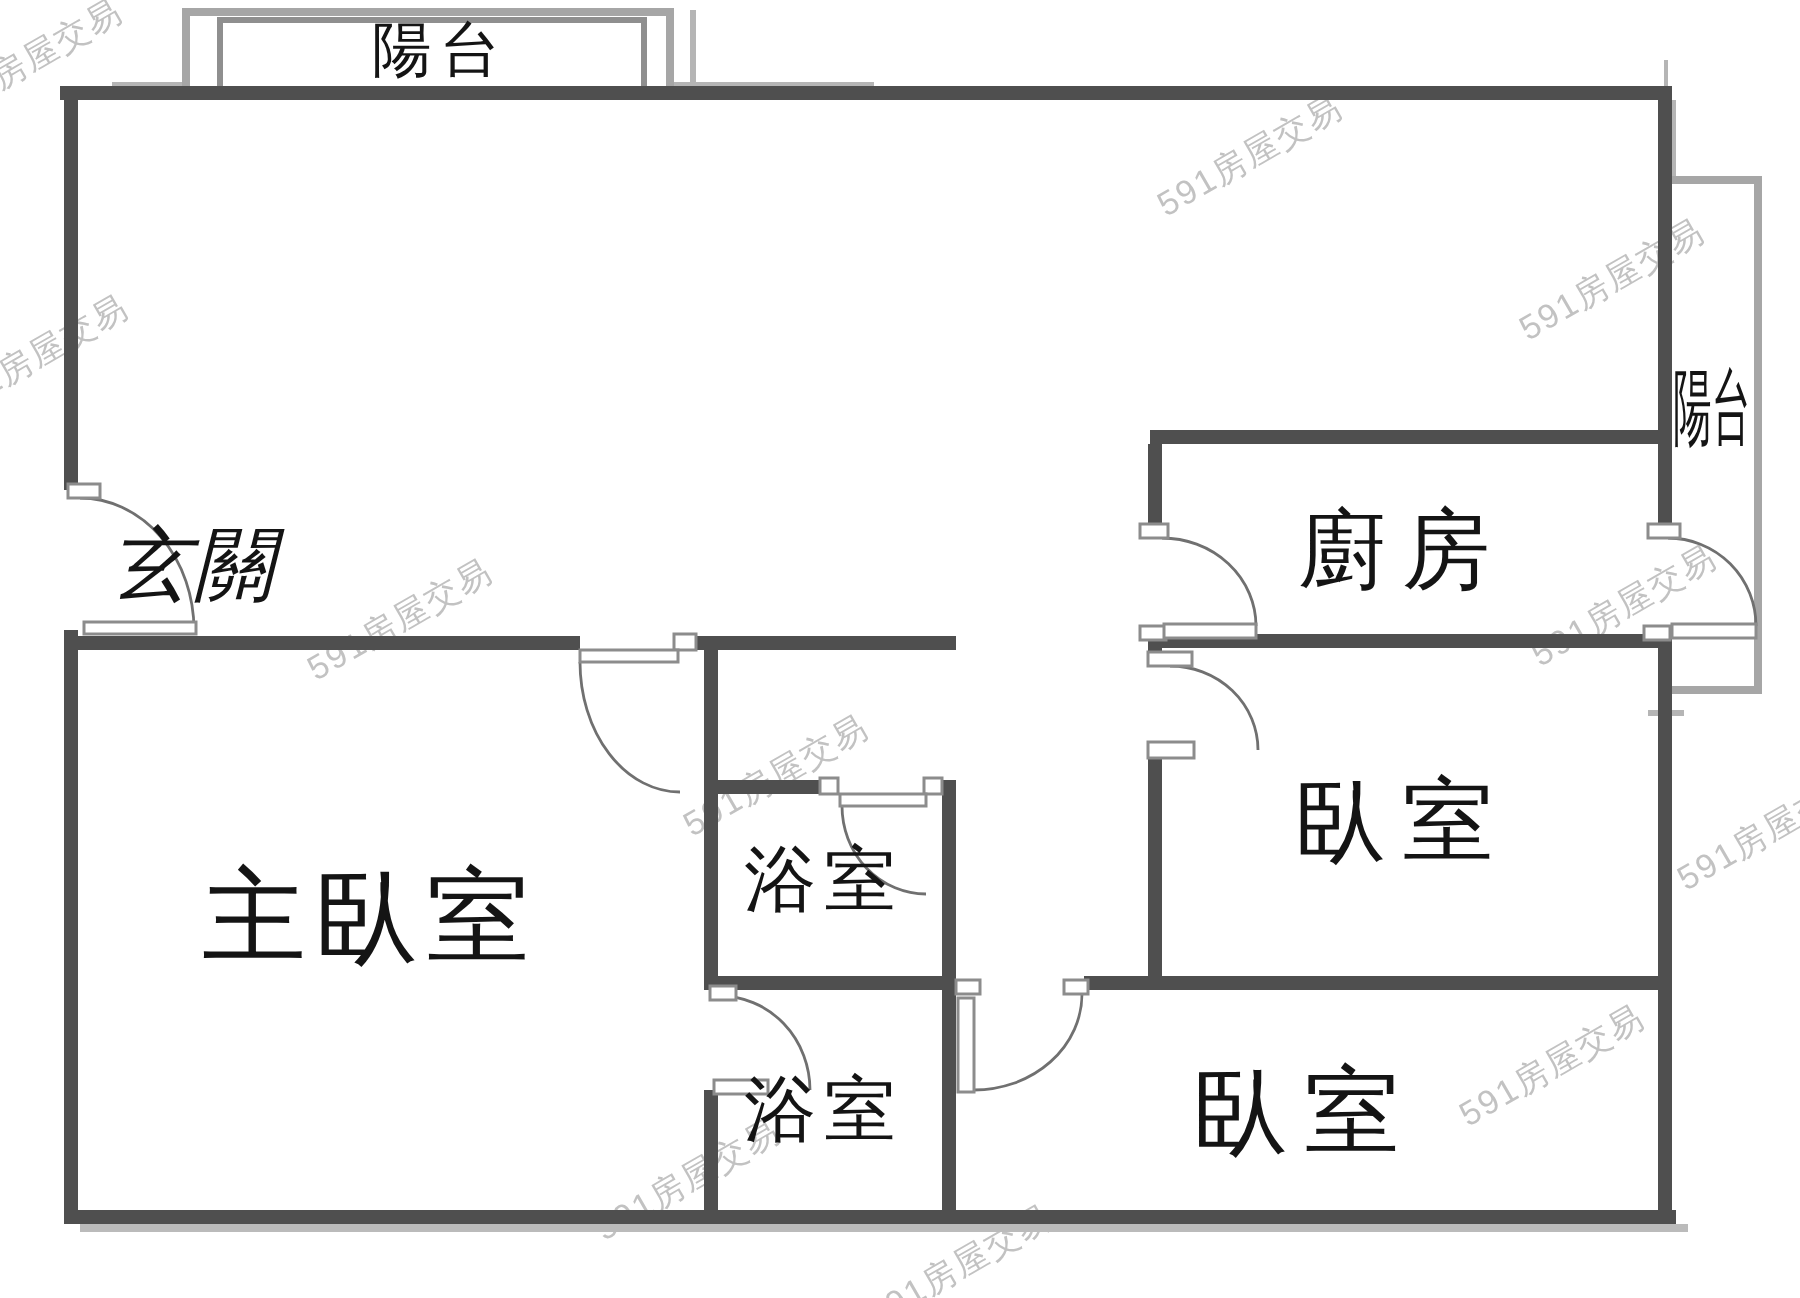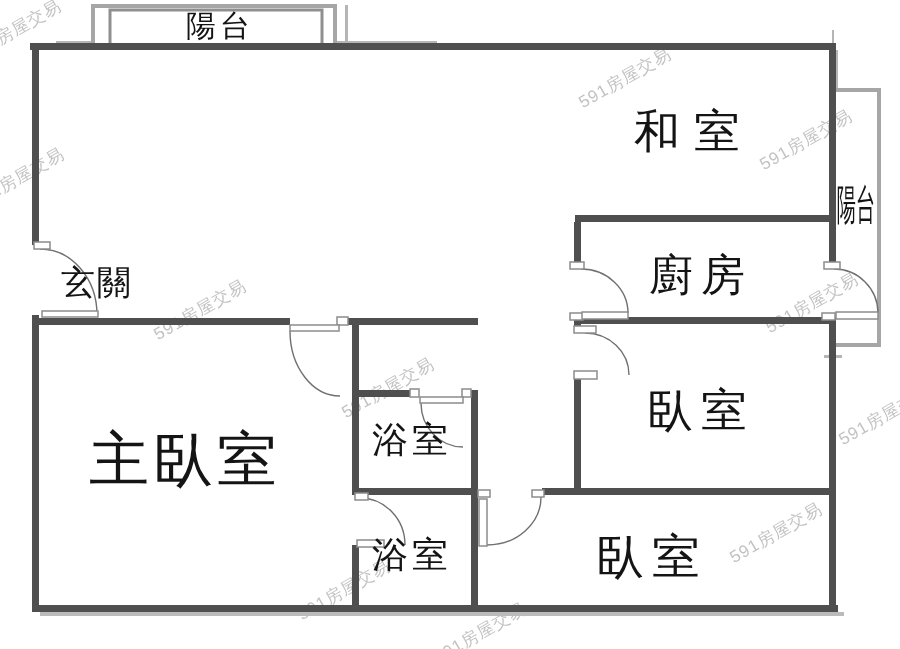--- a/index.html
+++ b/index.html
@@ -139,24 +139,23 @@
     </g>
 
     <g>
       <path class="arc" d="M487,545 A54,48 0 0 0 541,497"></path>
       <rect class="sill" x="478" y="490" width="12" height="7"></rect>
       <rect class="sill" x="532" y="490" width="12" height="7"></rect>
       <rect class="sill" x="479" y="499" width="8" height="47"></rect>
     </g>
   </svg>
 
-  <div class="lbl" style="left:694px;top:132px;font-size:46px;letter-spacing:14px;">和室</div>
   <div class="lbl" style="left:701px;top:276px;font-size:44px;letter-spacing:8px;">廚房</div>
-  <div class="lbl" style="left:97px;top:283px;font-size:34px;letter-spacing:2px;">玄關</div>
-  <div class="lbl" style="left:185px;top:460px;font-size:60px;letter-spacing:4px;font-family:Liberation Serif, serif;">主臥室</div>
+  <div class="lbl" style="left:97px;top:283px;font-size:40px;letter-spacing:2px;font-style:italic;">玄關</div>
+  <div class="lbl" style="left:185px;top:460px;font-size:52px;letter-spacing:4px;font-family:Liberation Serif, serif;">主臥室</div>
   <div class="lbl" style="left:412px;top:440px;font-size:36px;letter-spacing:4px;">浴室</div>
   <div class="lbl" style="left:412px;top:555px;font-size:36px;letter-spacing:4px;">浴室</div>
   <div class="lbl" style="left:701px;top:411px;font-size:46px;letter-spacing:8px;">臥室</div>
   <div class="lbl" style="left:652px;top:557px;font-size:48px;letter-spacing:8px;">臥室</div>
   <div class="lbl" style="left:220px;top:26px;font-size:30px;letter-spacing:4px;">陽台</div>
   <div class="lbl" style="left:856px;top:205px;font-size:42px;transform:translate(-50%,-50%) scaleX(0.46);">陽台</div>
 
 </div>
 
 </body></html>

